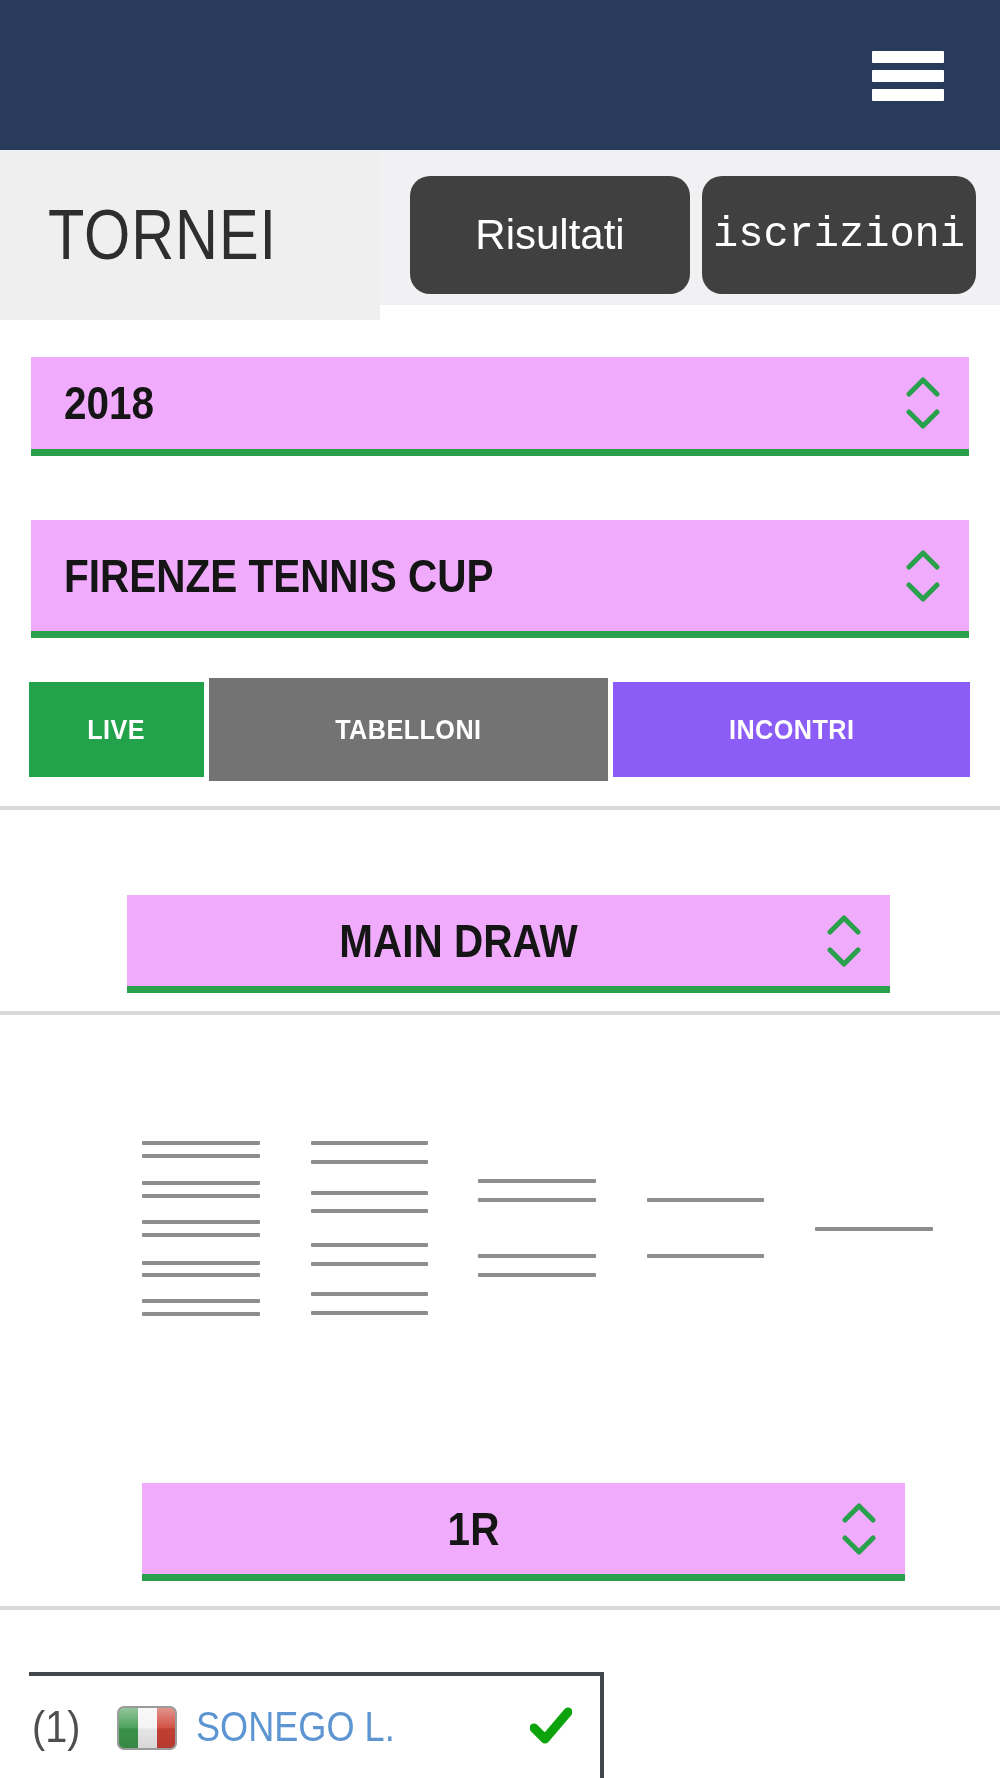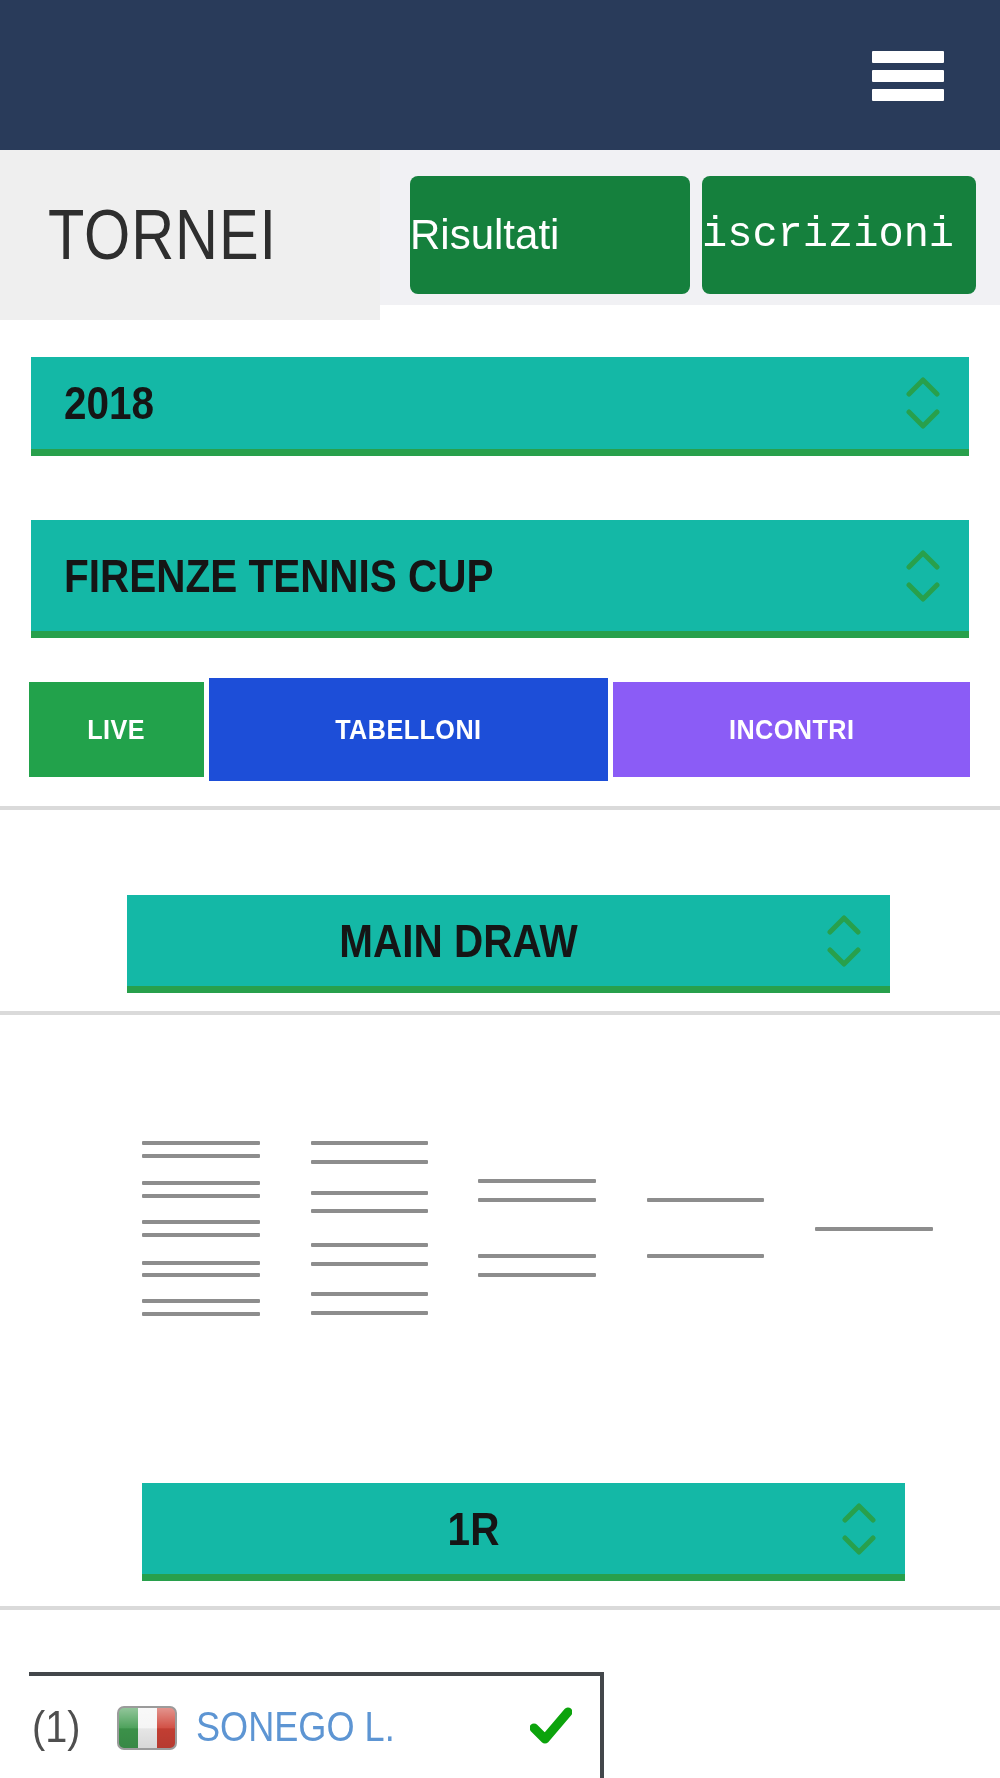--- a/index.html
+++ b/index.html
@@ -13,48 +13,48 @@
   .topbar{left:0;top:0;width:1000px;height:150px;background:#293b5a;}
   .hamburger{left:872px;top:51px;width:72px;height:51px;cursor:pointer;}
   .hamburger .bar{position:absolute;left:0;width:72px;height:12px;background:#ffffff;border-radius:1px;}
   .hamburger .b1{top:0;} .hamburger .b2{top:19px;} .hamburger .b3{top:38px;}
 
   
   .subhead-right{left:380px;top:150px;width:620px;height:155px;background:#f1f1f4;}
   .subhead-left{left:0;top:150px;width:380px;height:170px;background:#efefef;}
   .page-title{left:48px;top:150px;height:170px;line-height:170px;font-size:70px;font-weight:400;
     color:#2e2e2e;transform:scaleX(.85);transform-origin:left center;white-space:nowrap;letter-spacing:1px;}
-  .teal-btn{top:176px;height:118px;background:#15803d;border-radius:8px;color:#ffffff;
-    font-size:42px;text-align:left;line-height:118px;cursor:pointer;}
+  .teal-btn{top:176px;height:118px;background:#404040;border-radius:20px;color:#ffffff;
+    font-size:42px;text-align:center;line-height:118px;cursor:pointer;}
   .btn-risultati{left:410px;width:280px;}
   .btn-iscrizioni{left:702px;width:274px;font-family:Liberation Mono, monospace;}
 
   
-  .select-box{background:#14b8a6;cursor:pointer;}
+  .select-box{background:#f0abfc;cursor:pointer;}
   .select-underline{position:absolute;left:0;bottom:-7px;width:100%;height:7px;background:#28a04c;}
   .select-label{position:absolute;top:0;height:100%;display:flex;align-items:center;
     font-weight:700;font-size:46px;color:#151515;white-space:nowrap;}
   .label-left{left:33px;transform:scaleX(.88);transform-origin:left center;}
   .label-center{left:0;right:100px;justify-content:center;transform:scaleX(.88);transform-origin:center;}
   .chevrons{position:absolute;right:28px;top:50%;transform:translateY(-50%);width:36px;}
   .chevrons svg{display:block;margin:0 auto;}
   .chevrons svg + svg{margin-top:12px;}
 
   .dd-year{left:31px;top:357px;width:938px;height:92px;}
   .dd-tournament{left:31px;top:520px;width:938px;height:111px;}
   .dd-draw{left:127px;top:863px;width:763px;height:91px;margin-top:32px;}
   .dd-round{left:142px;top:1483px;width:763px;height:91px;}
 
   
   .tabbar{left:0;top:678px;width:1000px;height:103px;}
   .tab{position:absolute;color:#ffffff;font-weight:700;font-size:28px;display:flex;
     align-items:center;justify-content:center;cursor:pointer;}
   .tab span{transform:scaleX(.9);white-space:nowrap;letter-spacing:.5px;}
   .tab-live{left:29px;top:4px;width:175px;height:95px;background:#22a24b;}
-  .tab-tabelloni{left:209px;top:0;width:399px;height:103px;background:#1d4ed8;}
+  .tab-tabelloni{left:209px;top:0;width:399px;height:103px;background:#737373;}
   .tab-incontri{left:613px;top:4px;width:357px;height:95px;background:#8b5cf6;}
 
   .divider{left:0;width:1000px;height:4px;background:#dadada;}
   .div1{top:806px;} .div2{top:1011px;} .div3{top:1606px;}
 
   
   .bracket{left:0;top:0;width:1000px;height:1778px;pointer-events:none;}
   .bracket .bline{position:absolute;height:4px;background:#8d8d8d;border-radius:1px;}
 
   

